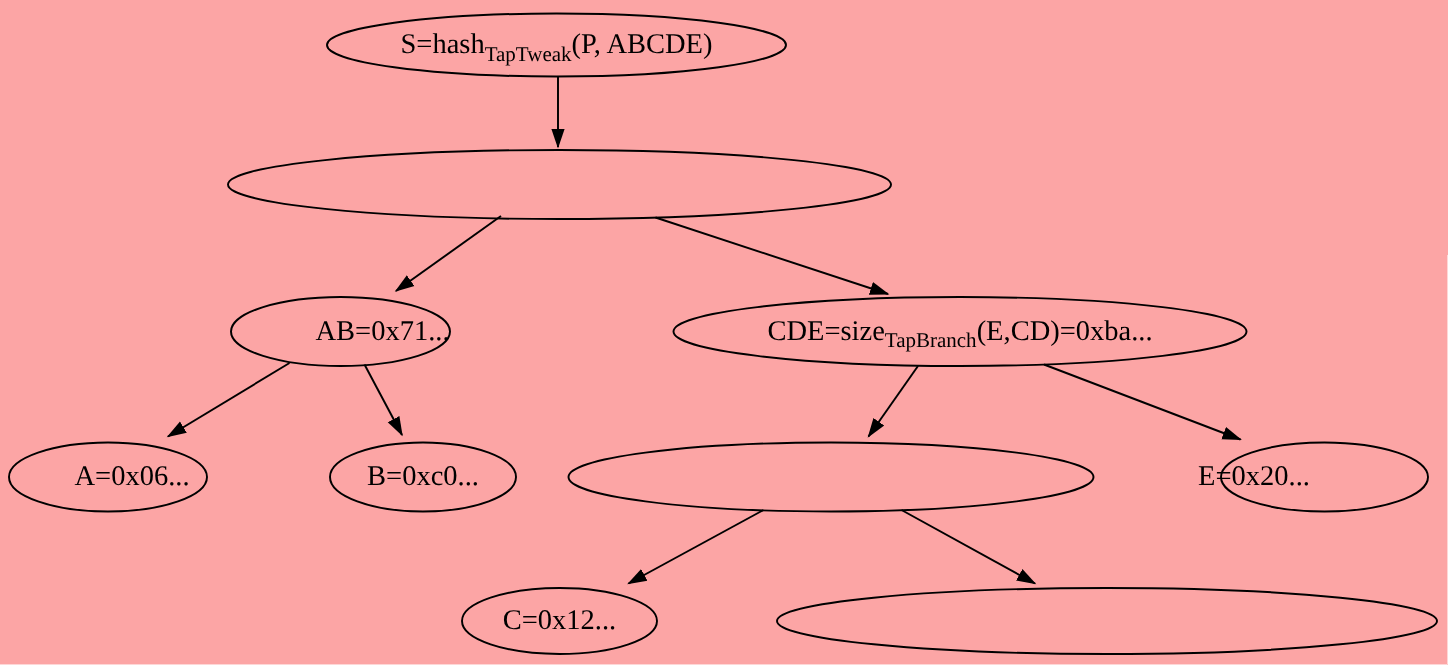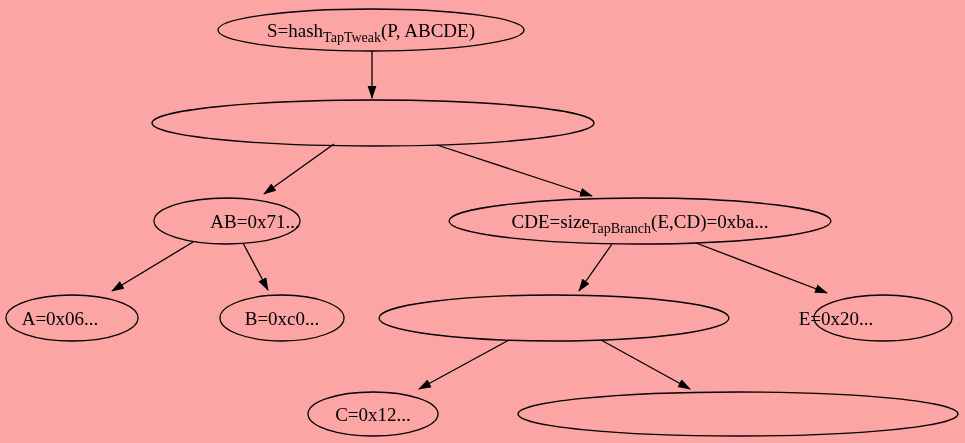--- a/index.html
+++ b/index.html
@@ -73,21 +73,21 @@
 
   <div class="node-label" style="left:371px; top:30px;">
     <span>S=hash</span><span class="sub">TapTweak</span><span>(P, ABCDE)</span>
   </div>
   <div class="node-label" style="left:227px; top:221px;margin-left:28px;">
     <span>AB=0x71...</span><span class="sub"></span><span></span>
   </div>
   <div class="node-label" style="left:640px; top:221px;">
     <span>CDE=size</span><span class="sub">TapBranch</span><span>(E,CD)=0xba...</span>
   </div>
-  <div class="node-label" style="left:60px; top:318px;">
+  <div class="node-label" style="left:88px; top:318px;">
     <span>A=0x06...</span><span class="sub"></span><span></span>
   </div>
   <div class="node-label" style="left:282px; top:318px;">
     <span>B=0xc0...</span><span class="sub"></span><span></span>
   </div>
   <div class="node-label" style="left:836px; top:318px;">
     <span>E=0x20...</span><span class="sub"></span><span></span>
   </div>
   <div class="node-label" style="left:373px; top:414px;">
     <span>C=0x12...</span><span class="sub"></span><span></span>

